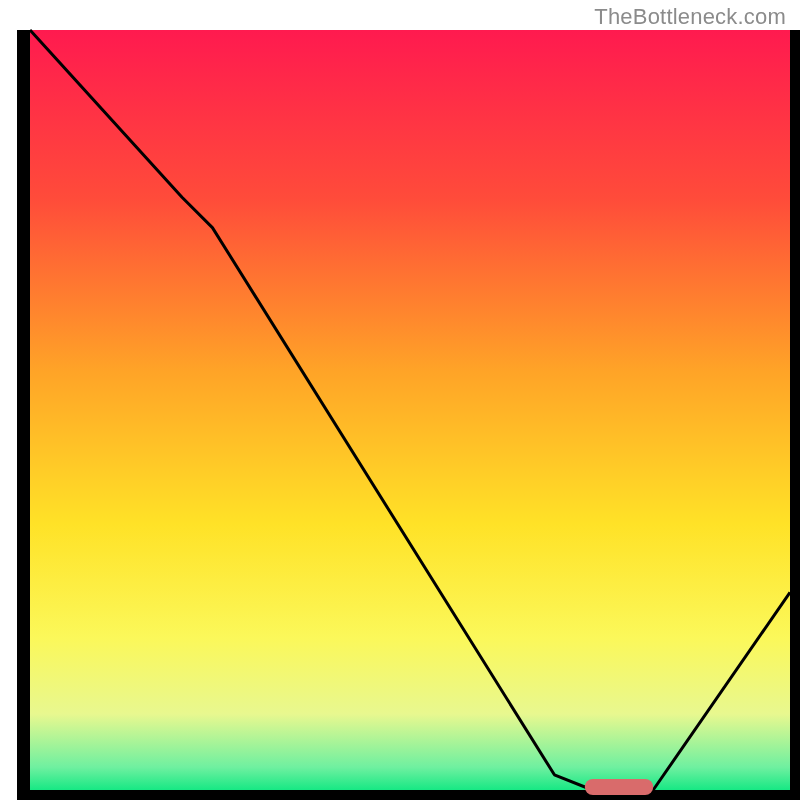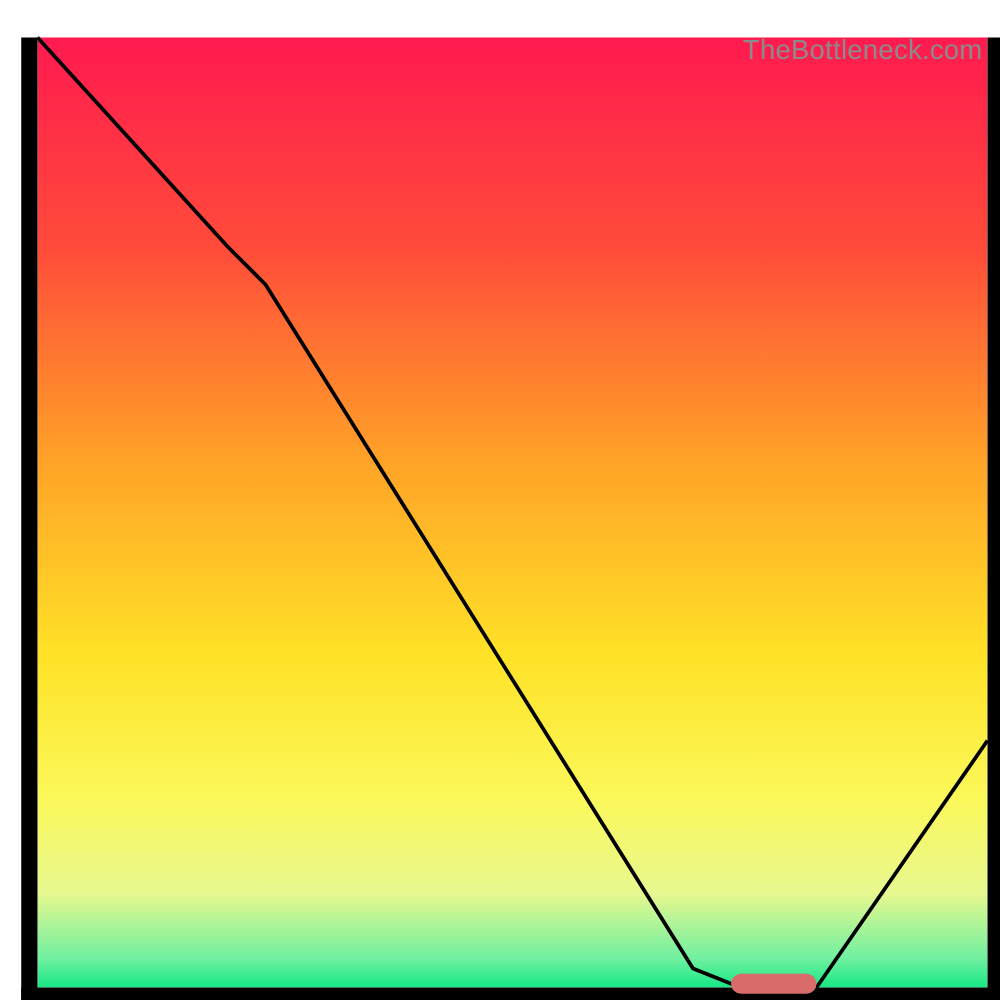--- a/index.html
+++ b/index.html
@@ -18,21 +18,20 @@
   }
   .watermark {
     position: absolute;
     top: 4px;
     right: 14px;
     color: #8b8b8b;
     font-size: 22px;
     font-weight: 400;
     z-index: 10;
     letter-spacing: 0.2px;
-    margin-top: 23px;
   }
   svg {
     position: absolute;
     top: 0;
     left: 0;
   }
 </style>
 </head>
 <body>
 

